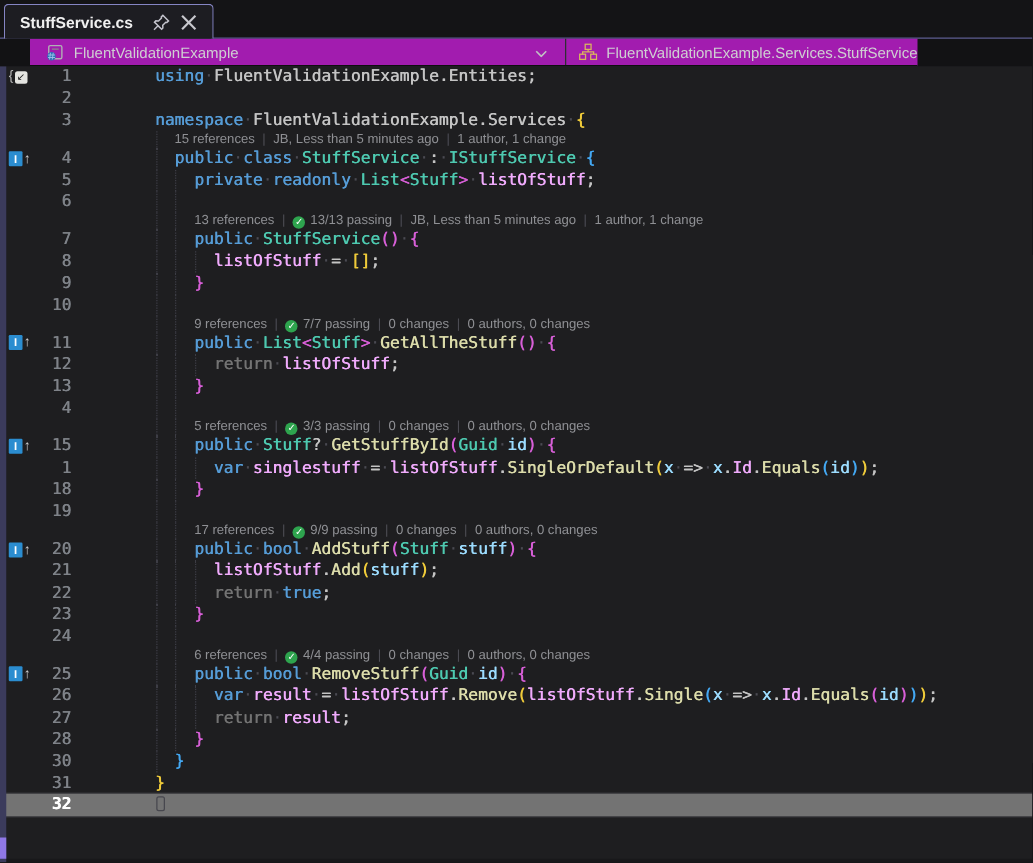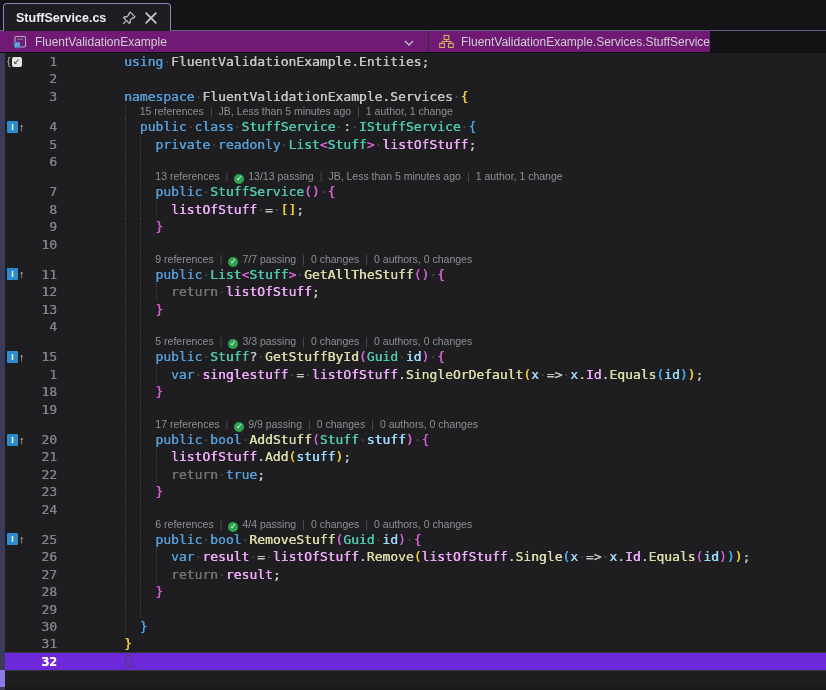--- a/index.html
+++ b/index.html
@@ -10,38 +10,38 @@
   .tabbar { position:relative; width:826px; height:31px; background:#141416; }
   .tabbar .well-border { position:absolute; left:0; right:0; bottom:0; height:1px; background:#5d5d90; }
   .tab { position:absolute; left:3px; top:3px; height:28px; background:#1d1d22;
          border:1px solid #8585c4; border-bottom:none; border-radius:4px 4px 0 0;
          display:flex; align-items:center; padding:0 10px 0 12px; z-index:2; }
   .tab-title { color:#f0f0f0; font-size:12.5px; font-weight:bold; margin-right:10px; }
   .tab-btn { width:18px; height:18px; display:flex; align-items:center; justify-content:center; margin-left:4px; cursor:pointer; }
   .tab-btn svg { display:block; }
 
   
-  .navbar { position:relative; width:710px; height:22px; background:#701a75; border-bottom:1px solid #0f0f10;
-            display:flex; align-items:center; color:#cfcfd2; font-size:12px; }
+  .navbar { position:relative; width:710px; height:22px; background:#a21caf; border-bottom:1px solid #0f0f10;
+            display:flex; align-items:center; color:#cfcfd2; font-size:12px;margin-left:24px; }
   .nav-left { display:flex; align-items:center; gap:7px; padding-left:12px; width:534px; height:100%; }
   .nav-left .chev { margin-left:auto; margin-right:14px; }
   .nav-divider { width:1px; height:100%; background:#2e2e33; }
   .nav-right { display:flex; align-items:center; gap:7px; padding-left:10px; height:100%; flex:1; }
 
   
   .editor { position:relative; width:826px; height:637px; background:#1e1e20; overflow:hidden; }
   .strip { position:absolute; left:0; top:0; bottom:0; width:5px; background:#3b3b5c; z-index:3; }
   .strip-cur { position:absolute; left:0; width:5px; background:#8f78e6; z-index:4; }
   .rows { position:relative; }
 
   .row { position:relative; width:826px; }
   .code-row { height:17.4px; font-family:"DejaVu Sans Mono", monospace; font-size:13px; line-height:17.4px;
               text-shadow:0.4px 0 0 currentColor; }
   .lens-row { height:13px; font-size:10.5px; line-height:13px; color:#8f9094; }
-  .current { background:#6d28d9; box-shadow:0 -1px 0 #343439, 0 1px 0 #343439;padding-left:22px; }
+  .current { background:#737373; box-shadow:0 -1px 0 #343439, 0 1px 0 #343439;padding-left:22px; }
 
   .num { position:absolute; left:0; top:0; width:57px; text-align:right; color:#7f8389; }
   .current .num { color:#ffffff; font-weight:bold; }
 
   .glyph { position:absolute; left:7px; top:1px; height:15px; display:flex; align-items:center; gap:1px;
            font-family:"Liberation Sans", sans-serif; text-shadow:none; }
   .mg-impl .ibox { display:inline-block; width:11px; height:12px; background:#2b8dd0; color:#fff; font-size:9px;
                    font-weight:bold; text-align:center; line-height:12px; border-radius:1px; }
   .mg-impl .arr { color:#d2d2d2; font-size:11px; line-height:12px; }
   .mg-usings { color:#b9b9b9; font-size:11px; }
@@ -276,24 +276,20 @@
       </div>
       <div class="row code-row">
         <span class="num">27</span>
         <span class="codecell"><span class="guide" style="left: 0.5px;"></span><span class="guide" style="left: 16.16px;"></span><span class="guide" style="left: 31.82px;"></span><span class="spacer" style="width: 46.98px;"></span><span class="ctrl">return</span><span class="ws">·</span><span class="id">result</span><span class="pl">;</span></span>
       </div>
       <div class="row code-row">
         <span class="num">28</span>
         <span class="codecell"><span class="guide" style="left: 0.5px;"></span><span class="guide" style="left: 16.16px;"></span><span class="spacer" style="width: 31.32px;"></span><span class="b3">}</span></span>
       </div>
       <div class="row code-row">
-        <span class="num">29</span>
-        <span class="codecell"><span class="guide" style="left: 0.5px;"></span><span class="guide" style="left: 16.16px;"></span><span class="spacer" style="width: 31.32px;"></span></span>
-      </div>
-      <div class="row code-row">
         <span class="num">30</span>
         <span class="codecell"><span class="guide" style="left: 0.5px;"></span><span class="spacer" style="width: 15.66px;"></span><span class="b2">}</span></span>
       </div>
       <div class="row code-row">
         <span class="num">31</span>
         <span class="codecell"><span class="spacer" style="width: 0px;"></span><span class="b1">}</span></span>
       </div>
       <div class="row code-row current">
         <span class="num">32</span>
         <span class="codecell"><span class="spacer" style="width: 0px;"></span><span class="caret-box"></span></span>

